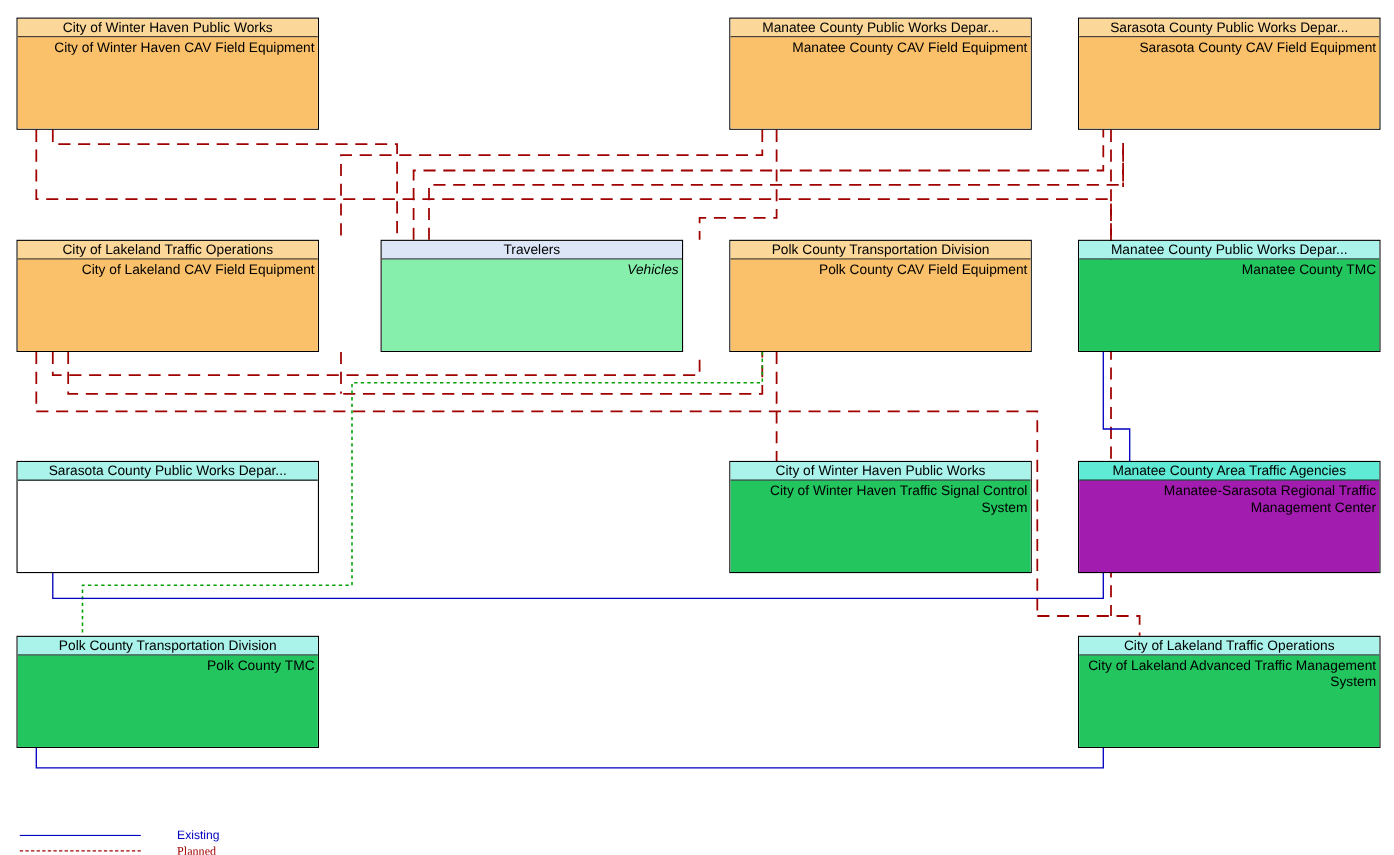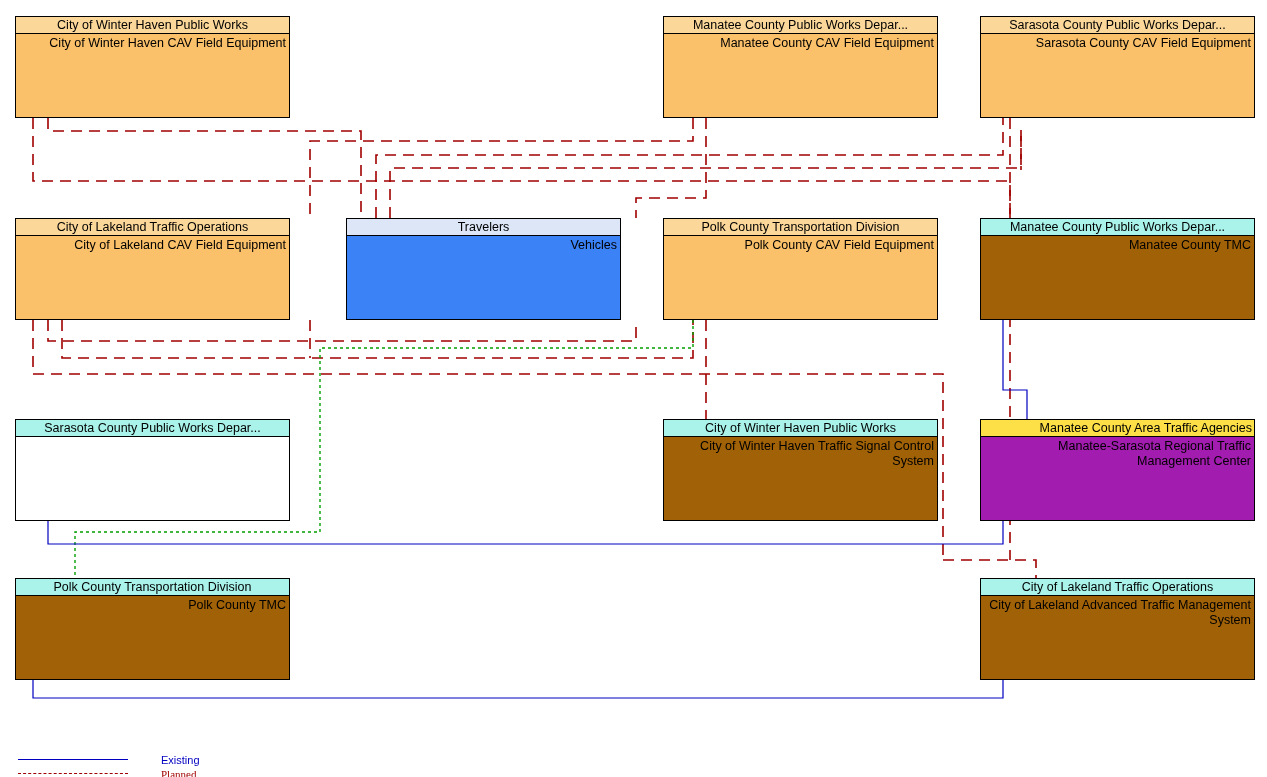--- a/index.html
+++ b/index.html
@@ -55,26 +55,26 @@
     font-size: 12.5px;
     color: #000000;
     line-height: 15px;
     padding: 2px 3px 0 3px;
   }
   
   .pal-orange .node-header { background: #fbd79a; }
   .pal-orange .node-body   { background: #fac06a; }
   
   .pal-blue .node-header { background: #dce6f7; }
-  .pal-blue .node-body   { background: #3b82f6; }
+  .pal-blue .node-body   { background: #86efac; font-style: italic; }
   
   .pal-green .node-header { background: #a9f3ea; }
-  .pal-green .node-body   { background: #a16207; }
+  .pal-green .node-body   { background: #22c55e; }
   
-  .pal-khaki .node-header { background: #fde047; text-align: right; }
+  .pal-khaki .node-header { background: #5eead4; }
   .pal-khaki .node-body   { background: #a21caf; }
 
   #legend {
     position: absolute;
     left: 18px;
     top: 720px;
     width: 230px;
     margin-top: 33px;
   }
   .legend-row {

